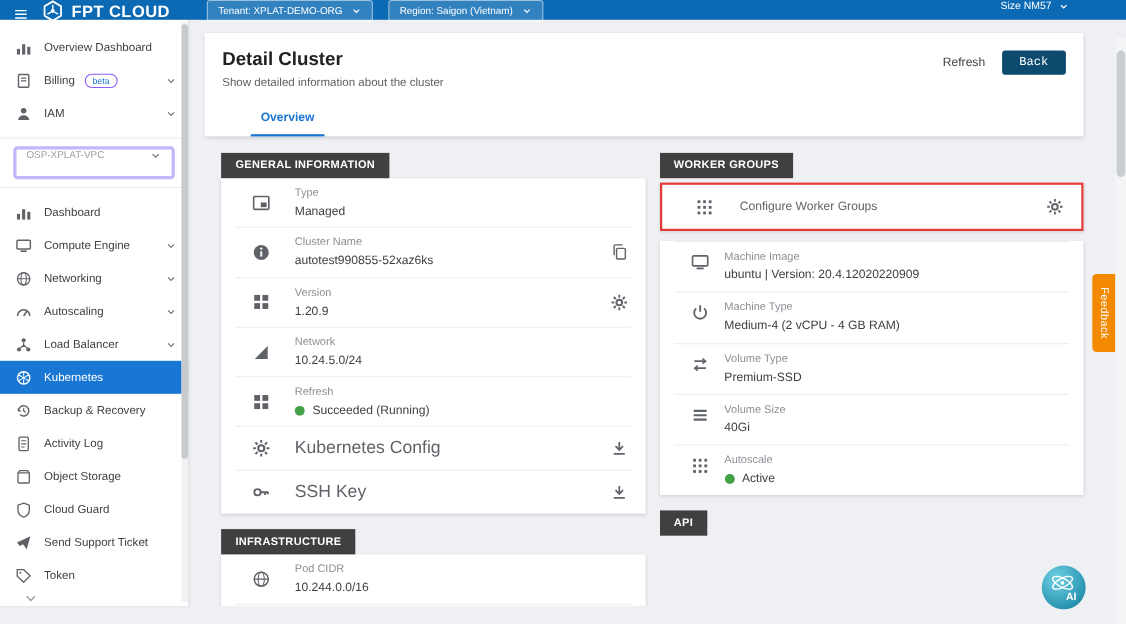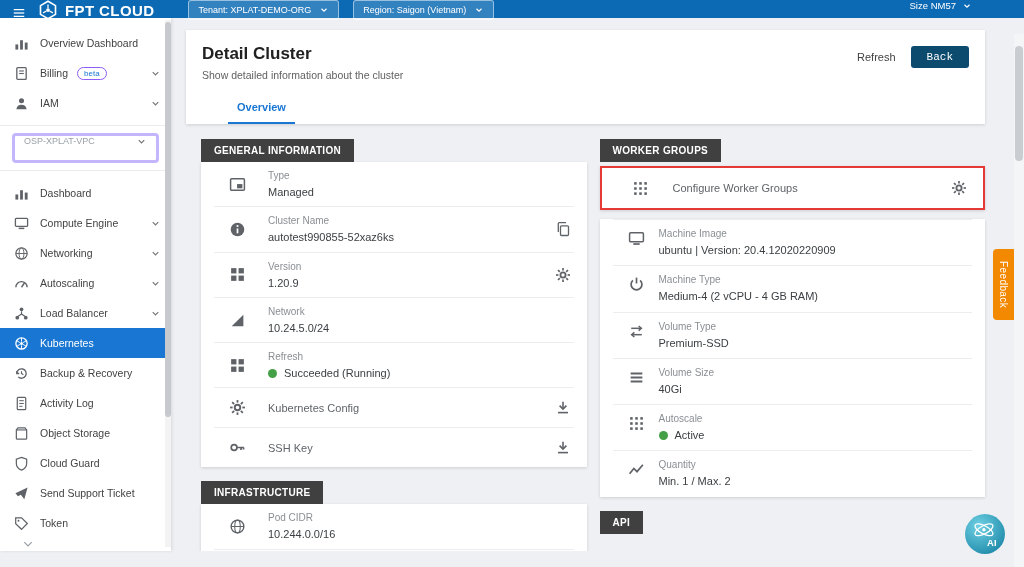--- a/index.html
+++ b/index.html
@@ -63,21 +63,21 @@
 
   .card-tab{display:inline-block;background:#404040;color:#fff;font-size:10px;font-weight:700;
     padding:6px 13px;letter-spacing:.3px}
   .card{background:#fff;box-shadow:0 1px 3px rgba(0,0,0,.14)}
 
   .row{display:flex;align-items:center;margin:0 13px;padding:7px 3px 7px 15px;min-height:40px}
   .row + .row{border-top:1px solid #ededed}
   .ricon{width:17px;height:17px;color:#5f6368;margin-right:22px;flex:none}
   .rlabel{font-size:10px;color:#8a8f94;line-height:1.4}
   .rvalue{font-size:11px;color:#3c4043;margin-top:2px;line-height:1.3;display:flex;align-items:center}
-  .rsingle{font-size:11px;color:#5f6368}
+  .rsingle{font-size:16px;color:#5f6368}
   .raction{margin-left:auto;width:16px;height:16px;color:#5f6368;cursor:pointer;flex:none}
   .dot{display:inline-block;width:9px;height:9px;border-radius:50%;background:#43a047;
     margin-right:7px;flex:none}
 
   .section-gap{height:14px}
 
   
   .config-card{border:2px solid #e53935}
   .config-row{display:flex;align-items:center;height:40px;padding:0 16px 0 30px}
   .config-row .ricon{margin-right:24px}
@@ -85,21 +85,21 @@
   .ghead{display:flex;align-items:center;padding:12px 16px 9px 17px;font-size:11.5px;color:#3c4043}
   .ghead .raction{width:15px;height:15px}
   .wrow{display:flex;align-items:flex-start;margin:0 13px;padding:7px 3px 8px 15px;min-height:39px}
   .wrow{border-top:1px solid #ededed}
   .wrow .ricon{margin-right:14px;margin-top:3px}
 
   
   .feedback{position:absolute;right:10px;top:249px;background:#f28900;color:#fff;
     writing-mode:vertical-rl;font-size:10px;padding:12px 5px;border-radius:4px 0 0 4px;
     cursor:pointer;letter-spacing:.4px;z-index:7}
-  .ai-btn{position:absolute;right:18px;bottom:12px;width:42px;height:42px;cursor:pointer;z-index:7}
+  .ai-btn{position:absolute;right:36px;bottom:12px;width:42px;height:42px;cursor:pointer;z-index:7}
 
   
   .main-track{position:absolute;right:0;top:34px;width:10px;height:533px;background:#f4f5f7;z-index:8}
   .main-thumb{position:absolute;top:12px;left:1px;width:8px;height:115px;background:#c9cdd1;border-radius:4px}
 </style>
 </head>
 <body>
 
 <div class="topbar">
   <div class="hamburger">
@@ -625,31 +625,20 @@
                 </svg>
             </span>
             <div>
               <div class="rlabel">Autoscale</div>
               <div class="rvalue">
                 <span class="dot"></span>
                 <span>Active</span>
               </div>
             </div>
           </div>
-          <div class="wrow">
-            <span class="ricon">
-              <svg viewBox="0 0 16 16">
-                  <polyline points="1.5,12 5.5,7 8.5,10 14,3.5" fill="none" stroke="currentColor" stroke-width="1.6"></polyline>
-                </svg>
-            </span>
-            <div>
-              <div class="rlabel">Quantity</div>
-              <div class="rvalue">Min. 1 / Max. 2</div>
-            </div>
-          </div>
         </div>
 
         <div class="section-gap"></div>
 
         <div class="card-tab">API</div>
         
       </div>
     </div>
   </main>
 </div>

